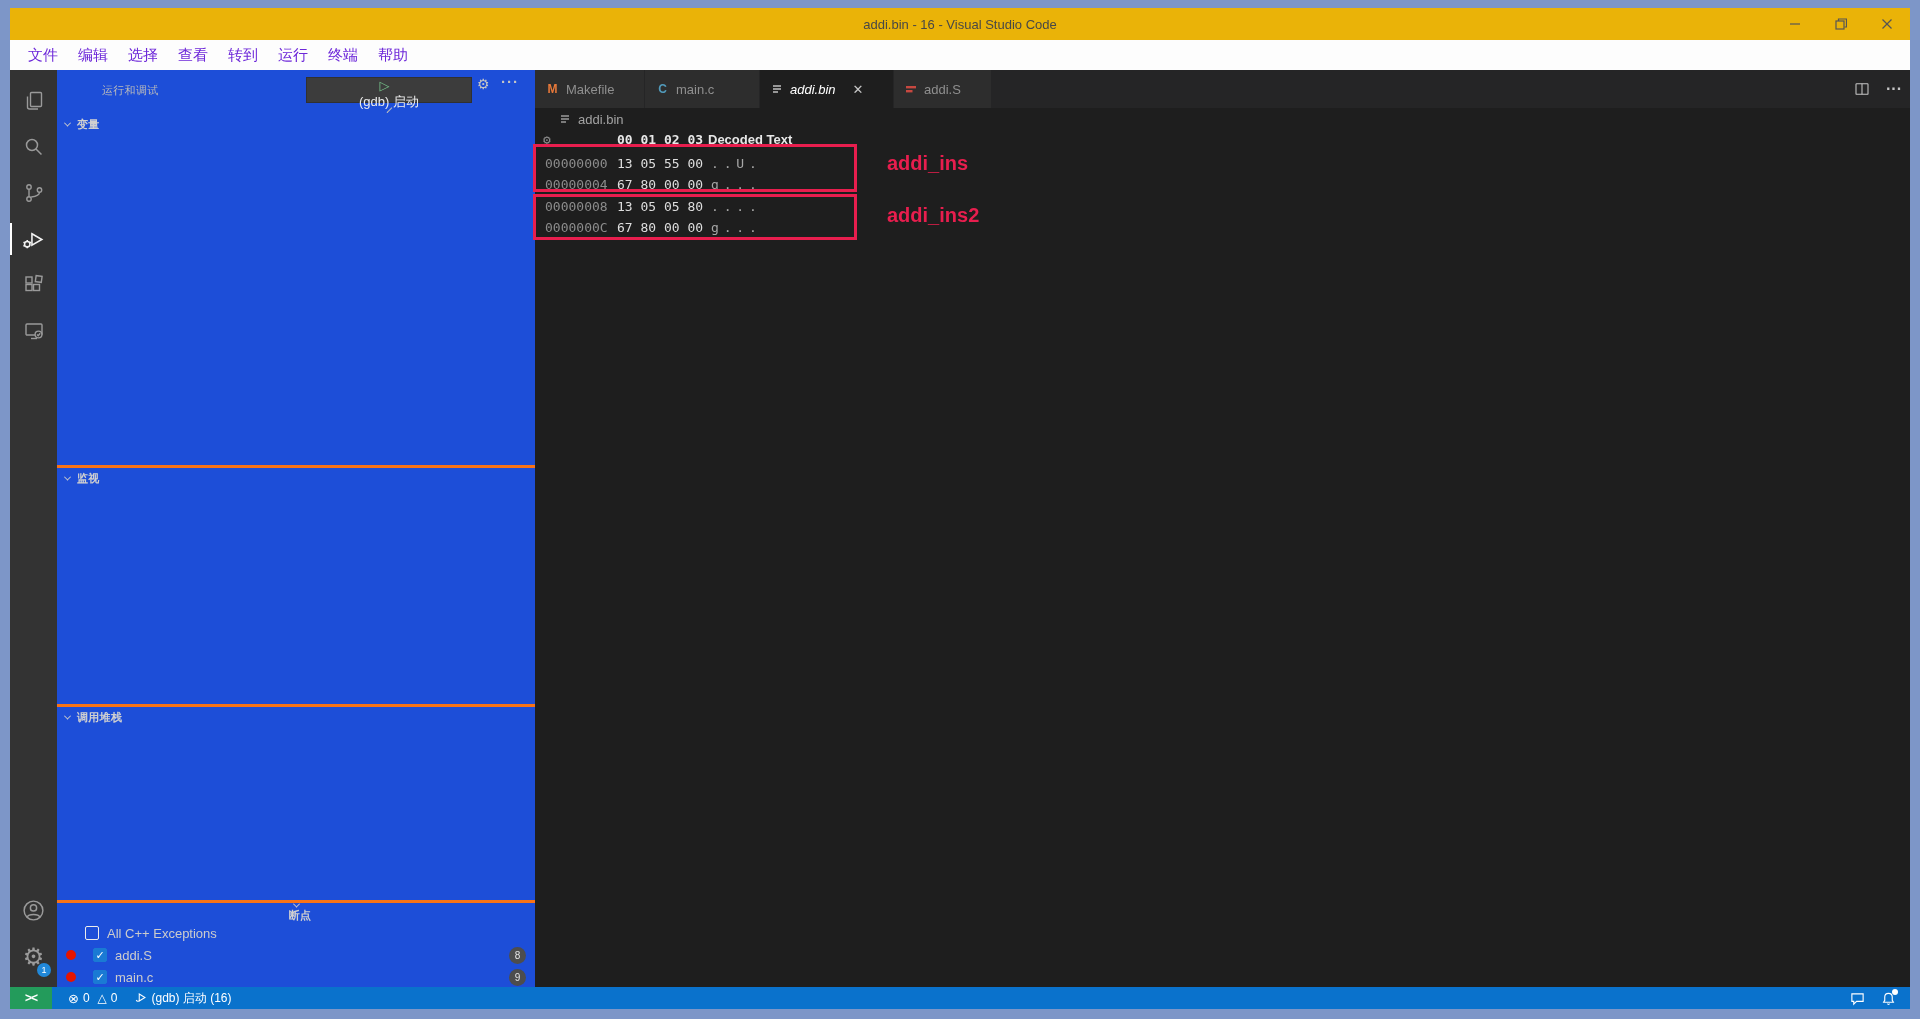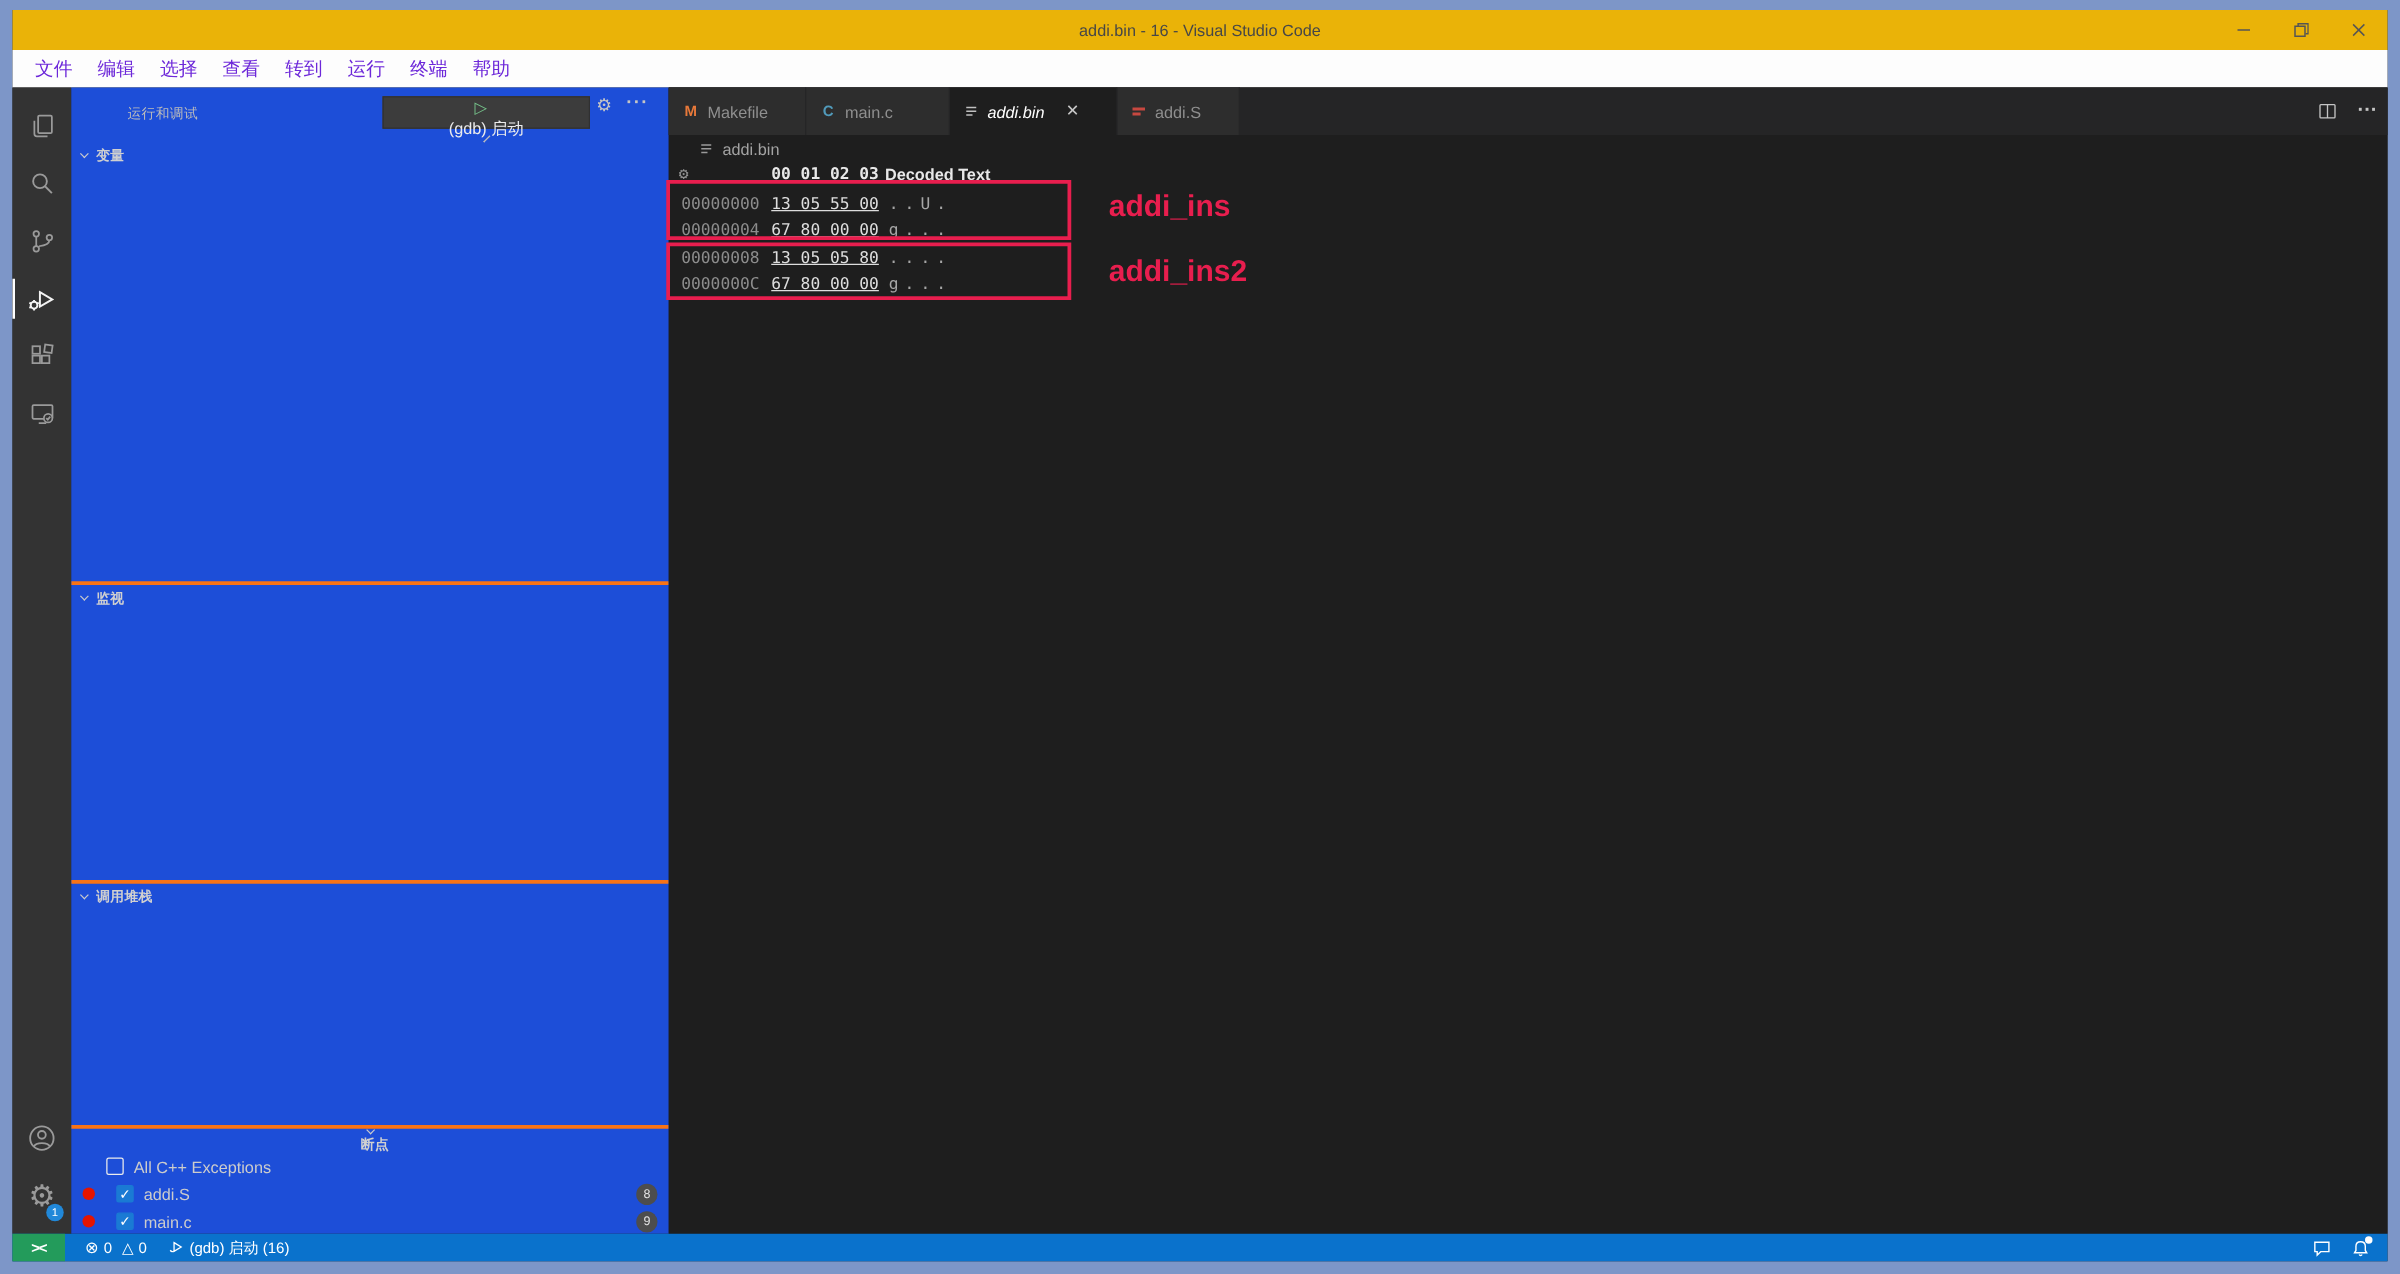--- a/index.html
+++ b/index.html
@@ -127,26 +127,26 @@
   .breadcrumb {
     height:22px; display:flex; align-items:center; padding-left:24px; gap:7px;
     color:#a3a3a3; font-size:13px; flex:none;
   }
   .hexview { position:relative; flex:1; font-family:"DejaVu Sans Mono",monospace; font-size:13px; }
   .hex-gear { position:absolute; left:8px; top:2px; font-size:13px; color:#8f8f8f; }
   .hex-colhead { position:absolute; left:82px; top:2px; color:#e8e8e8; font-weight:bold; }
   .hex-dechead { position:absolute; left:173px; top:2px; color:#e8e8e8; font-weight:bold; font-family:"Liberation Sans","DejaVu Sans",sans-serif; font-size:13px; }
   .hex-row { position:absolute; left:0; height:21px; width:330px; }
   .hex-addr { position:absolute; left:10px; top:2px; color:#8c8c8c; }
-  .hex-bytes { position:absolute; left:82px; top:2px; color:#dedede;text-decoration:underline; }
+  .hex-bytes { position:absolute; left:82px; top:2px; color:#dedede; }
   .hex-decoded { position:absolute; left:176px; top:2px; color:#a6a6a6; word-spacing:-3px; }
 
   .anno-box { position:absolute; left:-2px; width:324px; border:3px solid #e81e4e; }
   .anno-label {
-    position:absolute; left:352px; height:26px; color:#e81e4e; font-size:24px; font-weight:bold;
+    position:absolute; left:352px; height:26px; color:#e81e4e; font-size:20px; font-weight:bold;
     font-family:"Liberation Sans","DejaVu Sans",sans-serif;
   }
 
   
   .statusbar {
     height:22px; background:#0a72cc; display:flex; align-items:center; color:#ffffff;
     font-size:12px; flex:none; position:relative;
   }
   .remote-block {
     width:42px; height:100%; background:#239b5b; display:flex; align-items:center;

